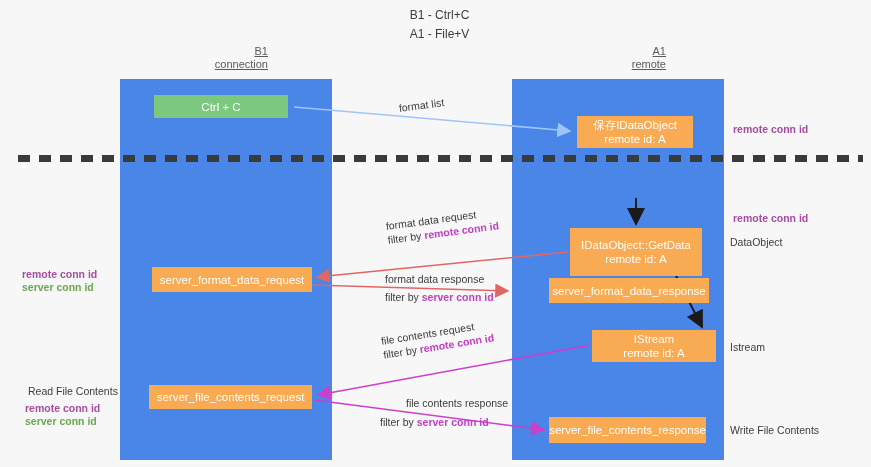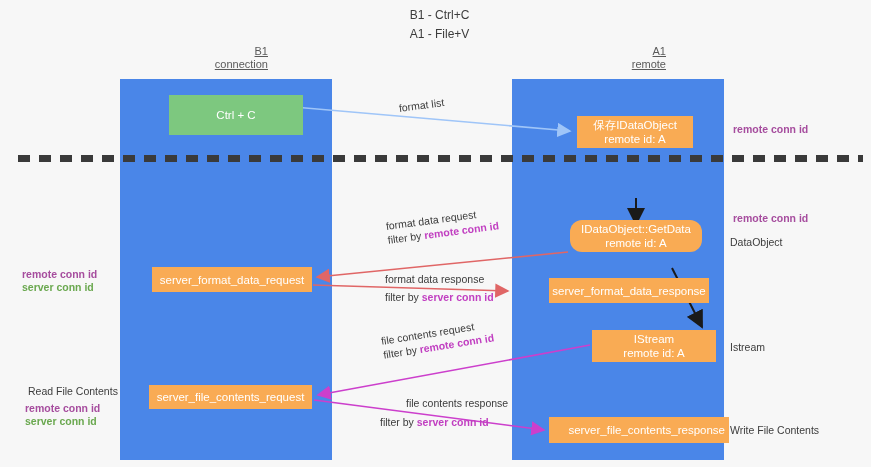--- a/index.html
+++ b/index.html
@@ -39,29 +39,29 @@
 
   
   .node{
     display:flex;align-items:center;justify-content:center;
     text-align:center;color:#ffffff;font-size:11.5px;line-height:14px;
     box-sizing:border-box;padding:2px 4px;
   }
   .green{background:#7dc87f;}
   .orange{background:#f9ab54;}
 
-  #n-ctrlc{left:169px;top:95px;width:134px;height:40px;}
+  #n-ctrlc{left:154px;top:95px;width:134px;height:23px;}
   #n-save{left:577px;top:116px;width:116px;height:32px;}
   #n-ctrlv{left:577px;top:172px;width:116px;height:25px;}
-  #n-getdata{left:570px;top:220px;width:132px;height:32px;border-radius:12px;}
+  #n-getdata{left:570px;top:228px;width:132px;height:48px;}
   #n-sfdreq{left:152px;top:267px;width:160px;height:25px;}
   #n-sfdres{left:513px;top:278px;width:160px;height:25px;margin-left:36px;}
   #n-istream{left:592px;top:330px;width:124px;height:32px;}
   #n-sfcreq{left:149px;top:385px;width:163px;height:24px;}
-  #n-sfcres{left:549px;top:417px;width:180px;height:26px;justify-content:flex-end;}
+  #n-sfcres{left:549px;top:417px;width:157px;height:26px;}
 
   
   .note{font-size:10.5px;line-height:13px;}
   .note .purple{color:#a64d9e;font-weight:bold;}
   .note .green-t{color:#6aa84f;font-weight:bold;}
   .note .black{color:#3c3c3c;}
 
   #note-remote1{left:733px;top:123px;}
   #note-remote2{left:733px;top:212px;}
   #note-dataobject{left:730px;top:236px;}

